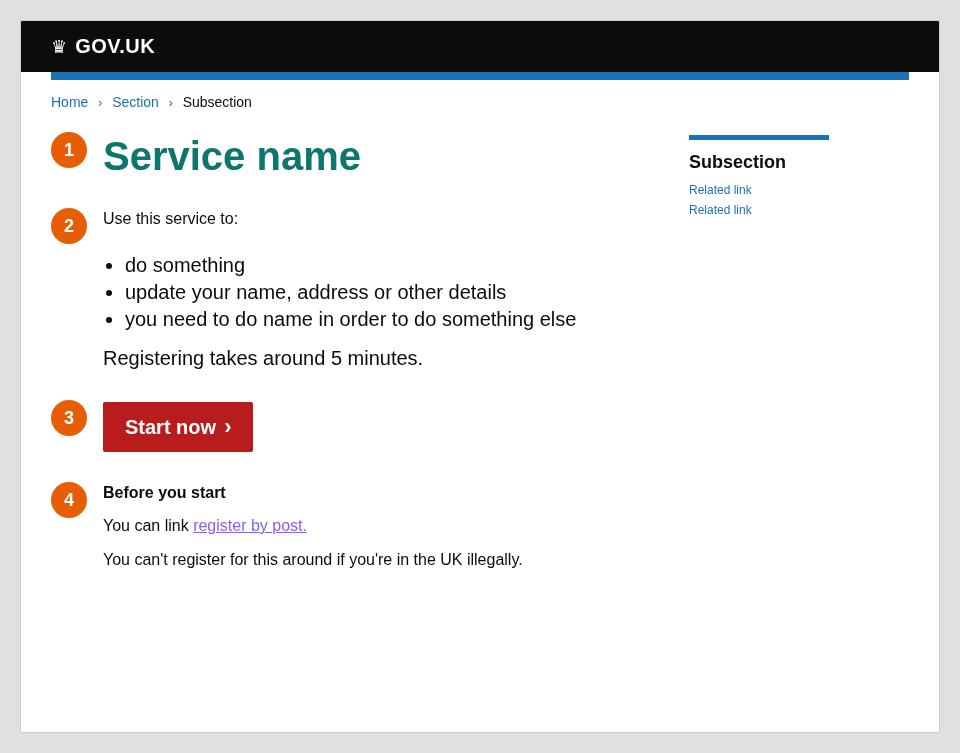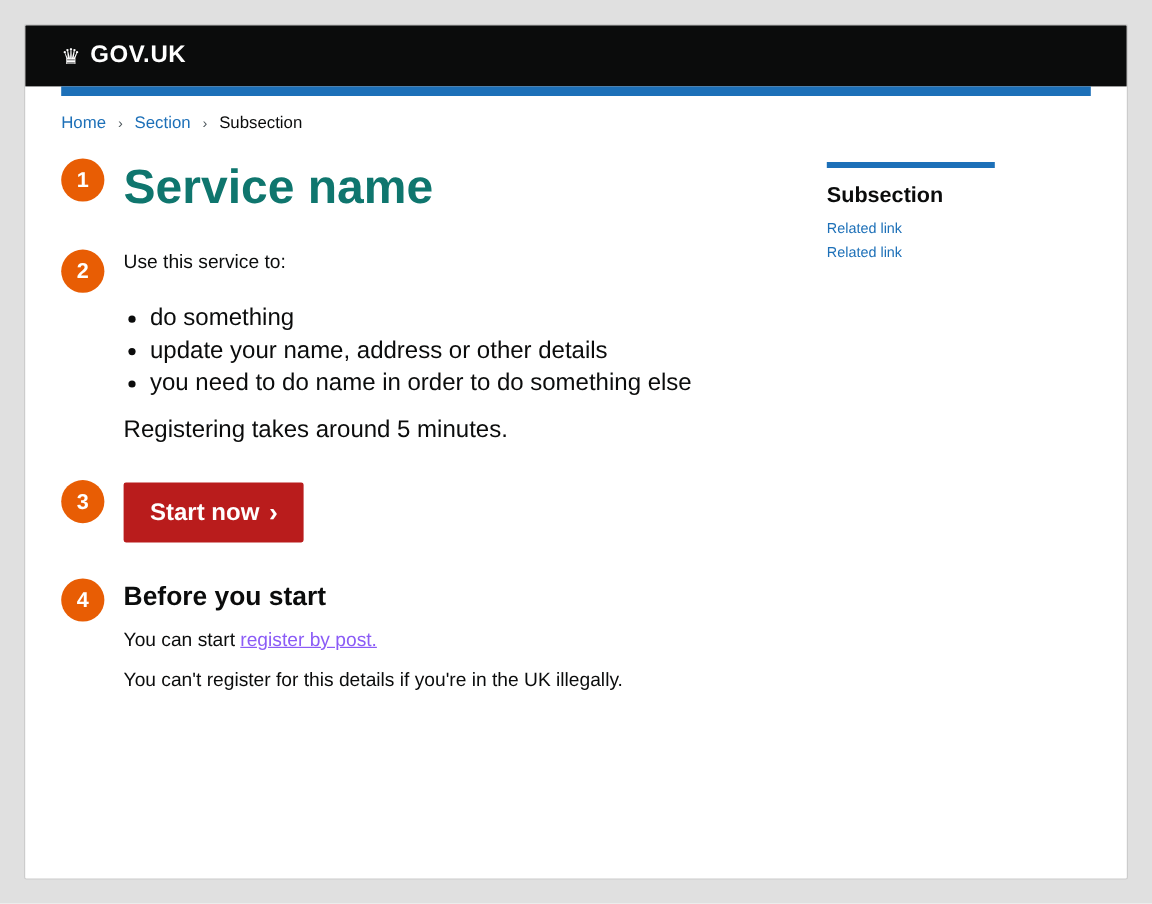--- a/index.html
+++ b/index.html
@@ -141,21 +141,21 @@
       gap: 8px;
       margin-top: 4px;
       text-decoration: none;
     }
     .start-now-arrow {
       font-size: 22px;
       font-weight: bold;
     }
     
     .before-start-title {
-      font-size: 22px;
+      font-size: 16px;
       font-weight: bold;
       color: #0b0c0c;
       margin-top: 4px;
       margin-bottom: 12px;
     }
     .before-text {
       font-size: 16px;
       color: #0b0c0c;
       margin-bottom: 10px;
       line-height: 1.5;
@@ -243,23 +243,23 @@
             <span class="start-now-arrow">›</span>
           </a>
         </div>
       </div>
 
       <div class="step-section">
         <div class="step-badge">4</div>
         <div class="step-content">
           <h2 class="before-start-title">Before you start</h2>
           <p class="before-text">
-            <span>You can start </span><a href="#">register by post.</a>
+            <span>You can link </span><a href="#">register by post.</a>
           </p>
-          <p class="before-text">You can't register for this details if you're in the UK illegally.</p>
+          <p class="before-text">You can't register for this around if you're in the UK illegally.</p>
         </div>
       </div>
 
     </div>
 
     <div class="sidebar">
       <div class="sidebar-blue-bar"></div>
       <div class="sidebar-title">Subsection</div>
       <a href="#" class="sidebar-link">Related link</a>
       <a href="#" class="sidebar-link">Related link</a>

